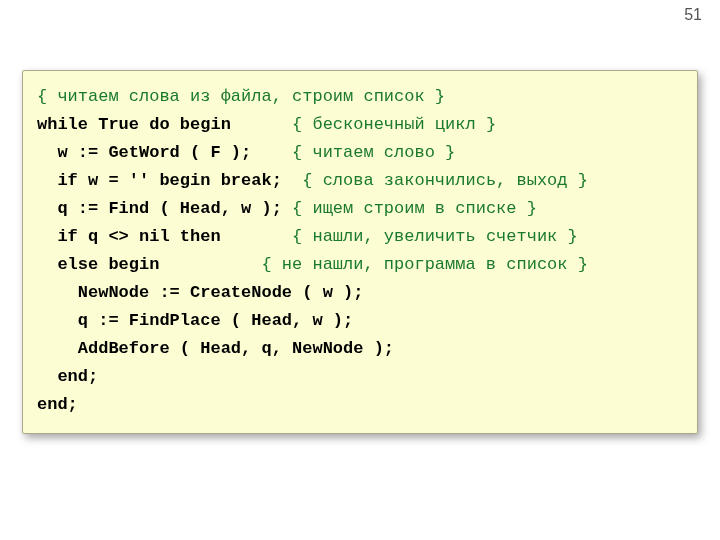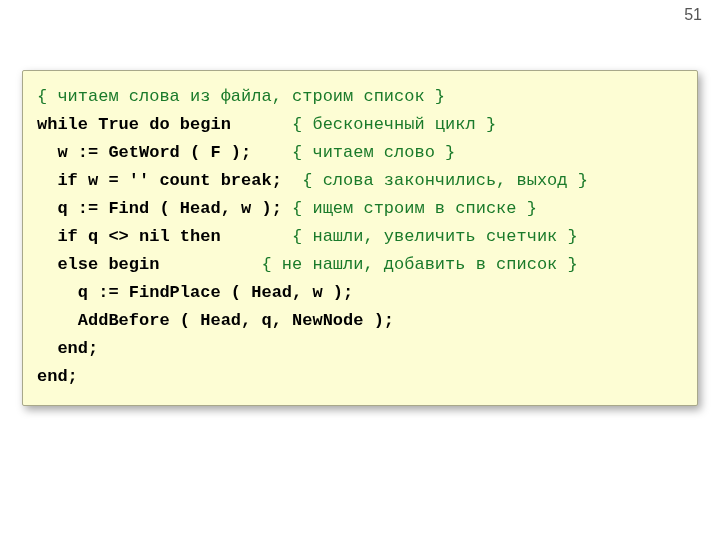--- a/index.html
+++ b/index.html
@@ -59,23 +59,24 @@
 
 <div class="slide">
 
   <div class="page-number">51</div>
 
 
   <div class="code-box">
     <div class="code-line"><span class="cmt">{ читаем слова из файла, строим список }</span></div>
     <div class="code-line"><span class="kw">while True do begin      </span><span class="cmt">{ бесконечный цикл }</span></div>
     <div class="code-line"><span class="kw">  w := GetWord ( F );    </span><span class="cmt">{ читаем слово }</span></div>
-    <div class="code-line"><span class="kw">  if w = '' count break;  </span><span class="cmt">{ слова закончились, выход }</span></div>
+    <div class="code-line"><span class="kw">  if w = '' begin break;  </span><span class="cmt">{ слова закончились, выход }</span></div>
     <div class="code-line"><span class="kw">  q := Find ( Head, w ); </span><span class="cmt">{ ищем строим в списке }</span></div>
     <div class="code-line"><span class="kw">  if q &lt;&gt; nil then       </span><span class="cmt">{ нашли, увеличить счетчик }</span></div>
-    <div class="code-line"><span class="kw">  else begin          </span><span class="cmt">{ не нашли, добавить в список }</span></div>
+    <div class="code-line"><span class="kw">  else begin          </span><span class="cmt">{ не нашли, программа в список }</span></div>
+    <div class="code-line kw">    NewNode := CreateNode ( w );</div>
     <div class="code-line kw">    q := FindPlace ( Head, w );</div>
     <div class="code-line kw">    AddBefore ( Head, q, NewNode );</div>
     <div class="code-line kw">  end;</div>
     <div class="code-line kw">end;</div>
   </div>
 
 </div>
 
 </body></html>

